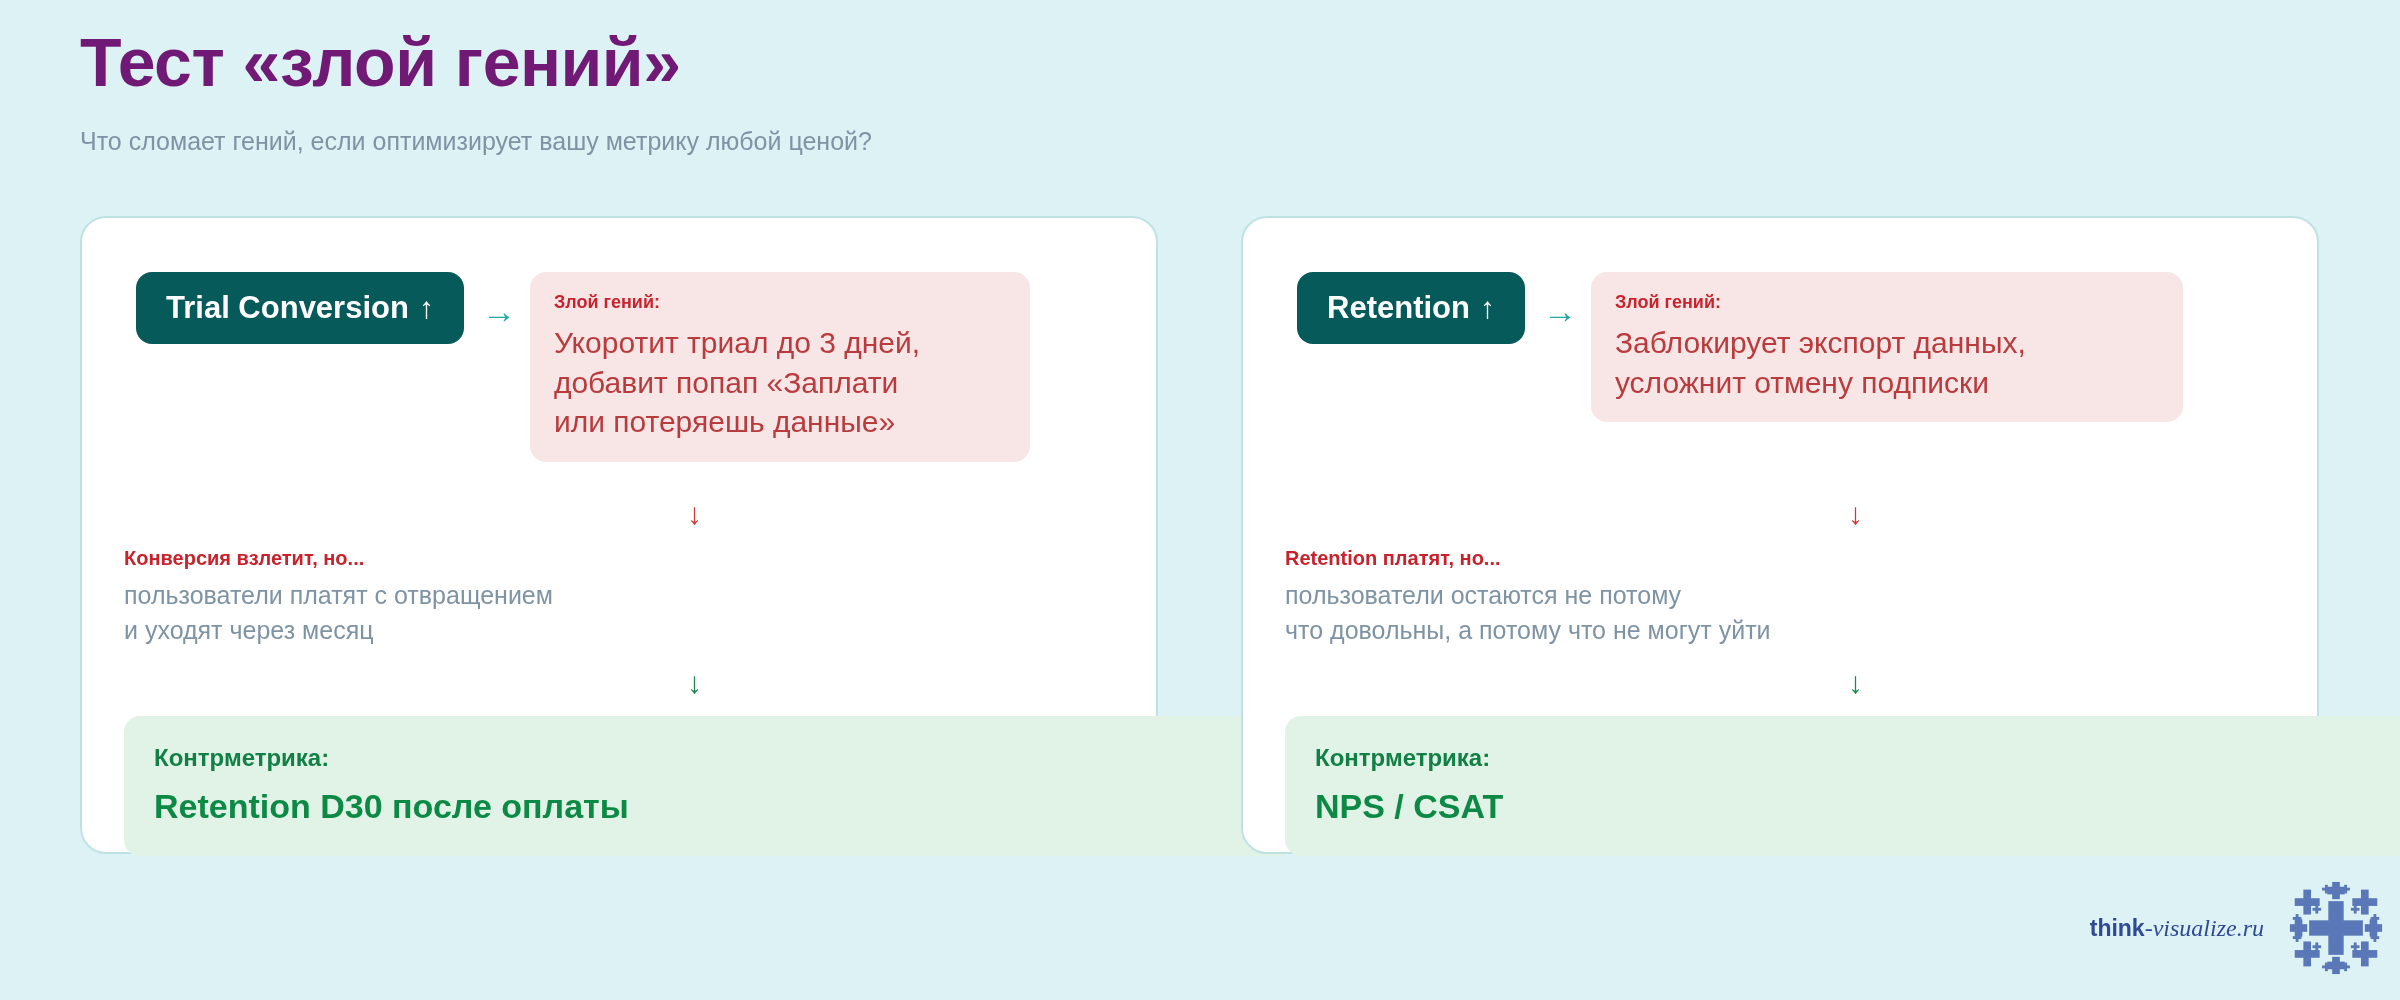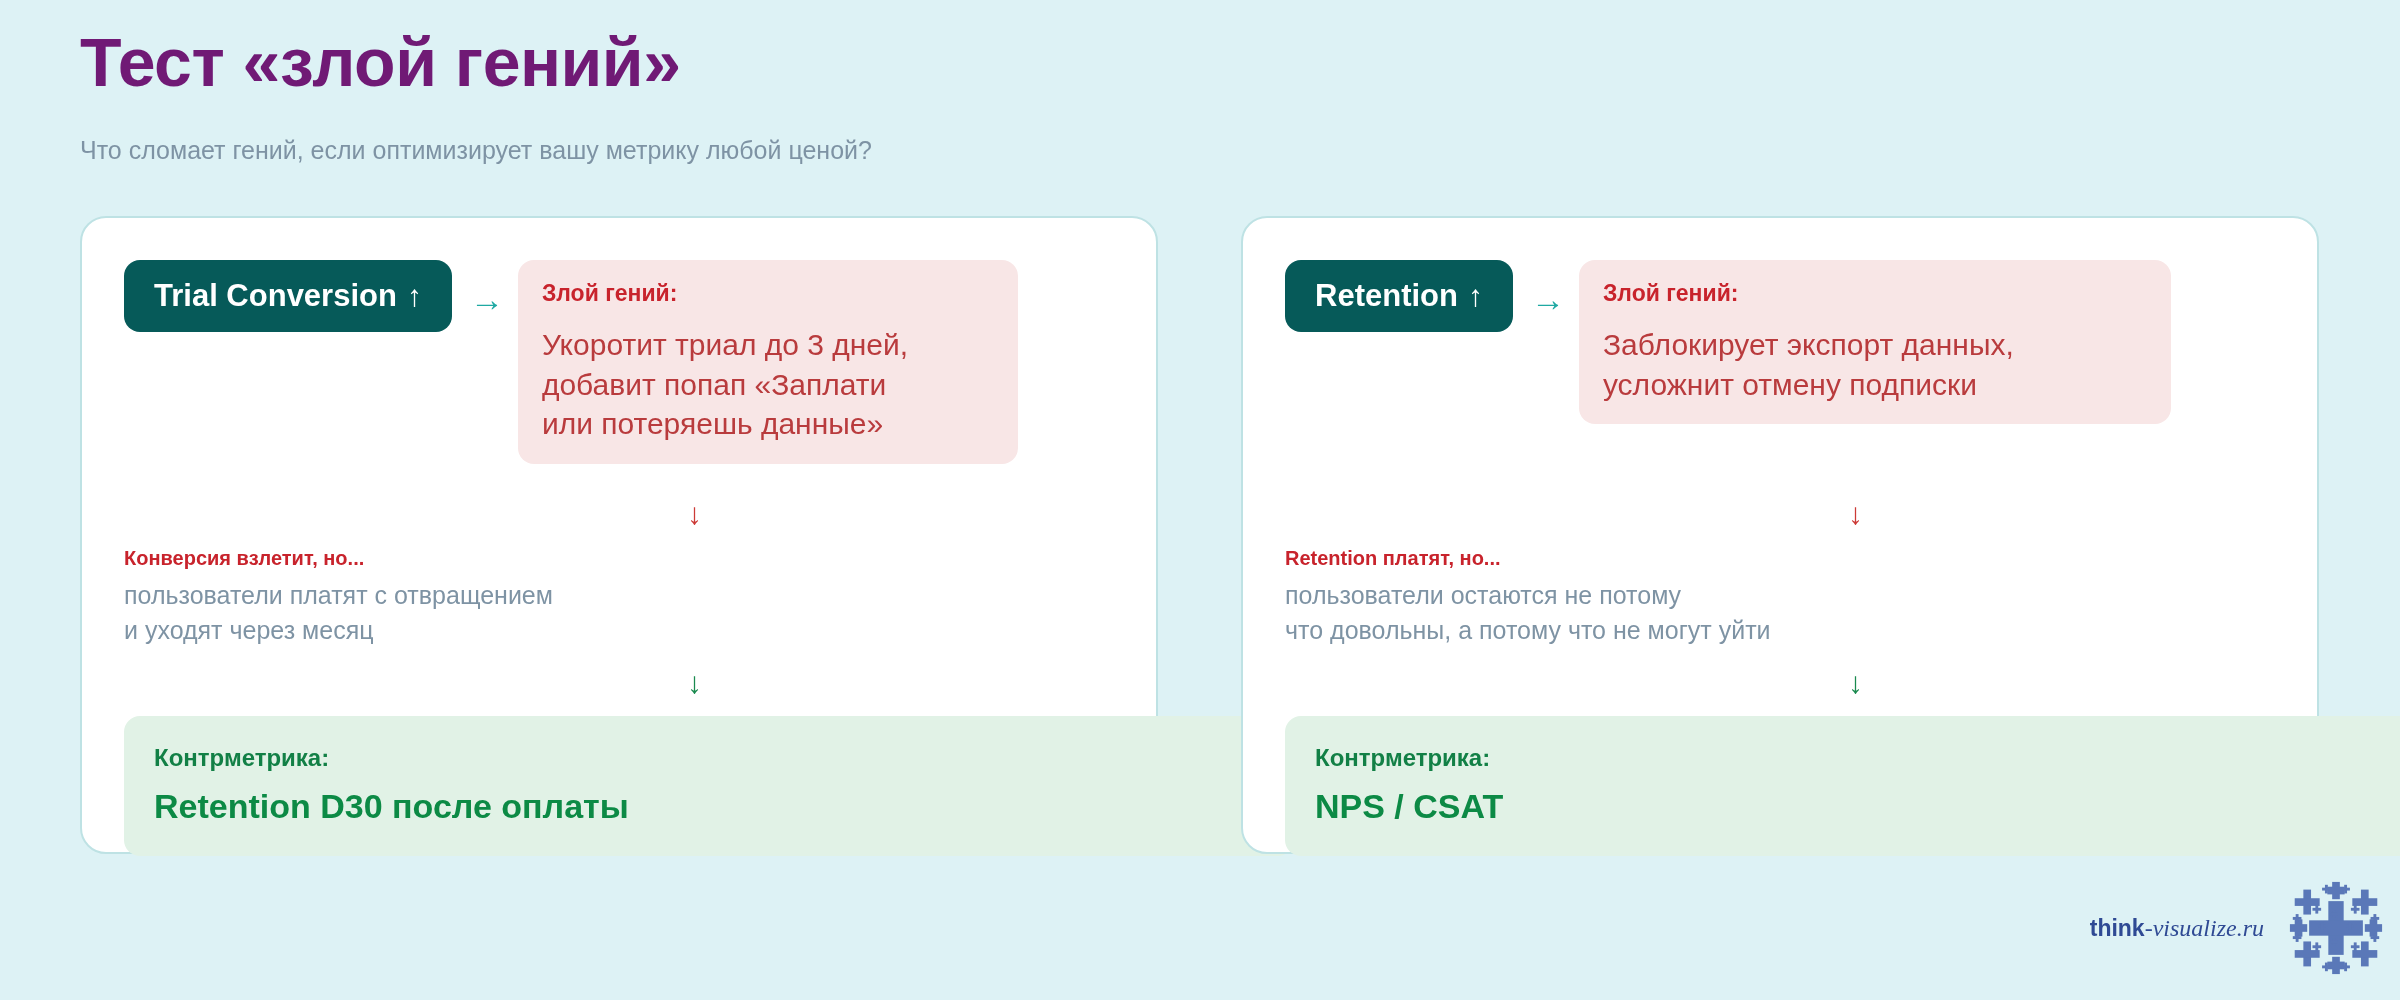--- a/index.html
+++ b/index.html
@@ -27,21 +27,21 @@
     font-weight: 700;
     color: #701a75;
     letter-spacing: -0.5px;
     line-height: 1.12;
     margin: 0;
     white-space: nowrap;
   }
   .page-subtitle {
     font-size: 25px;
     color: #7e93a4;
-    margin: 34px 0 0 0;
+    margin: 25px 0 0 0;
     line-height: 1.3;
     white-space: nowrap;
   }
 
   
   .cards-row {
     position: absolute;
     left: 80px;
     top: 216px;
     width: 2240px;
@@ -49,21 +49,21 @@
     gap: 83px;
   }
   .card {
     background: #ffffff;
     border: 2px solid #bee2e4;
     border-radius: 26px;
     width: 1078px;
     height: 638px;
     box-sizing: border-box;
     position: relative;
-    padding: 0;
+    padding: 12px;
   }
 
   
   .card-top {
     display: flex;
     align-items: flex-start;
     padding: 42px 0 0 42px;
   }
   .metric-badge {
     background: #065a59;
@@ -95,24 +95,24 @@
   }
   .evil-box {
     background: #f8e6e6;
     border-radius: 16px;
     padding: 18px 24px 20px 24px;
     box-sizing: border-box;
     flex: 0 0 auto;
   }
   .evil-label {
     color: #c8232c;
-    font-size: 23px;
+    font-size: 18px;
     font-weight: 700;
     line-height: 1.35;
-    margin-bottom: 16px;
+    margin-bottom: 9px;
   }
   .evil-text {
     color: #b93b3d;
     font-size: 30px;
     line-height: 1.32;
     white-space: pre-line;
   }
 
   
   .v-arrow {

